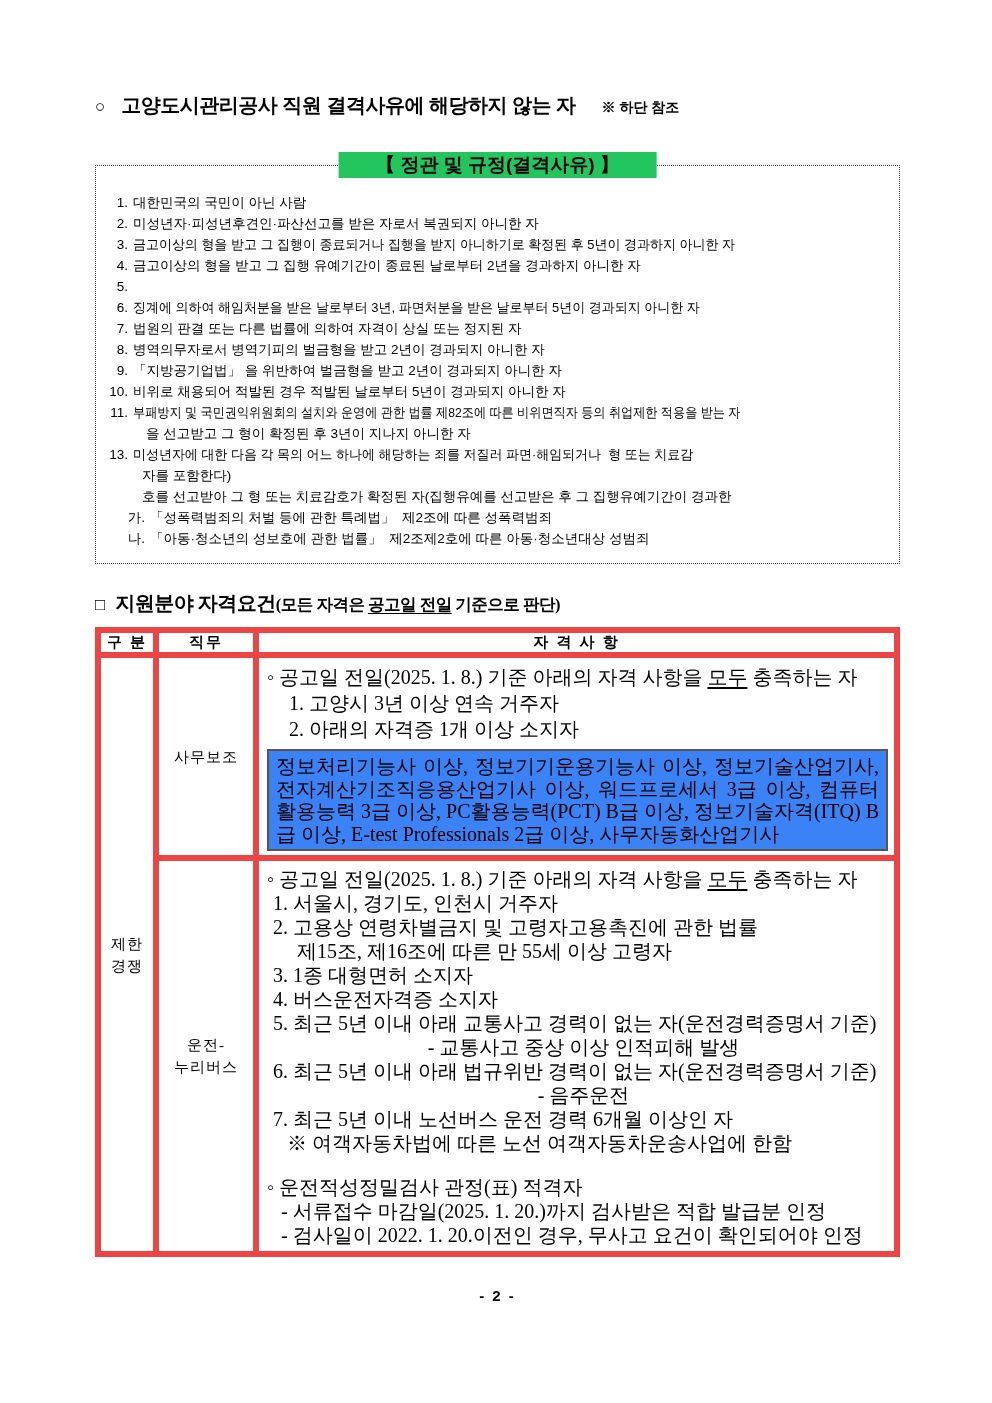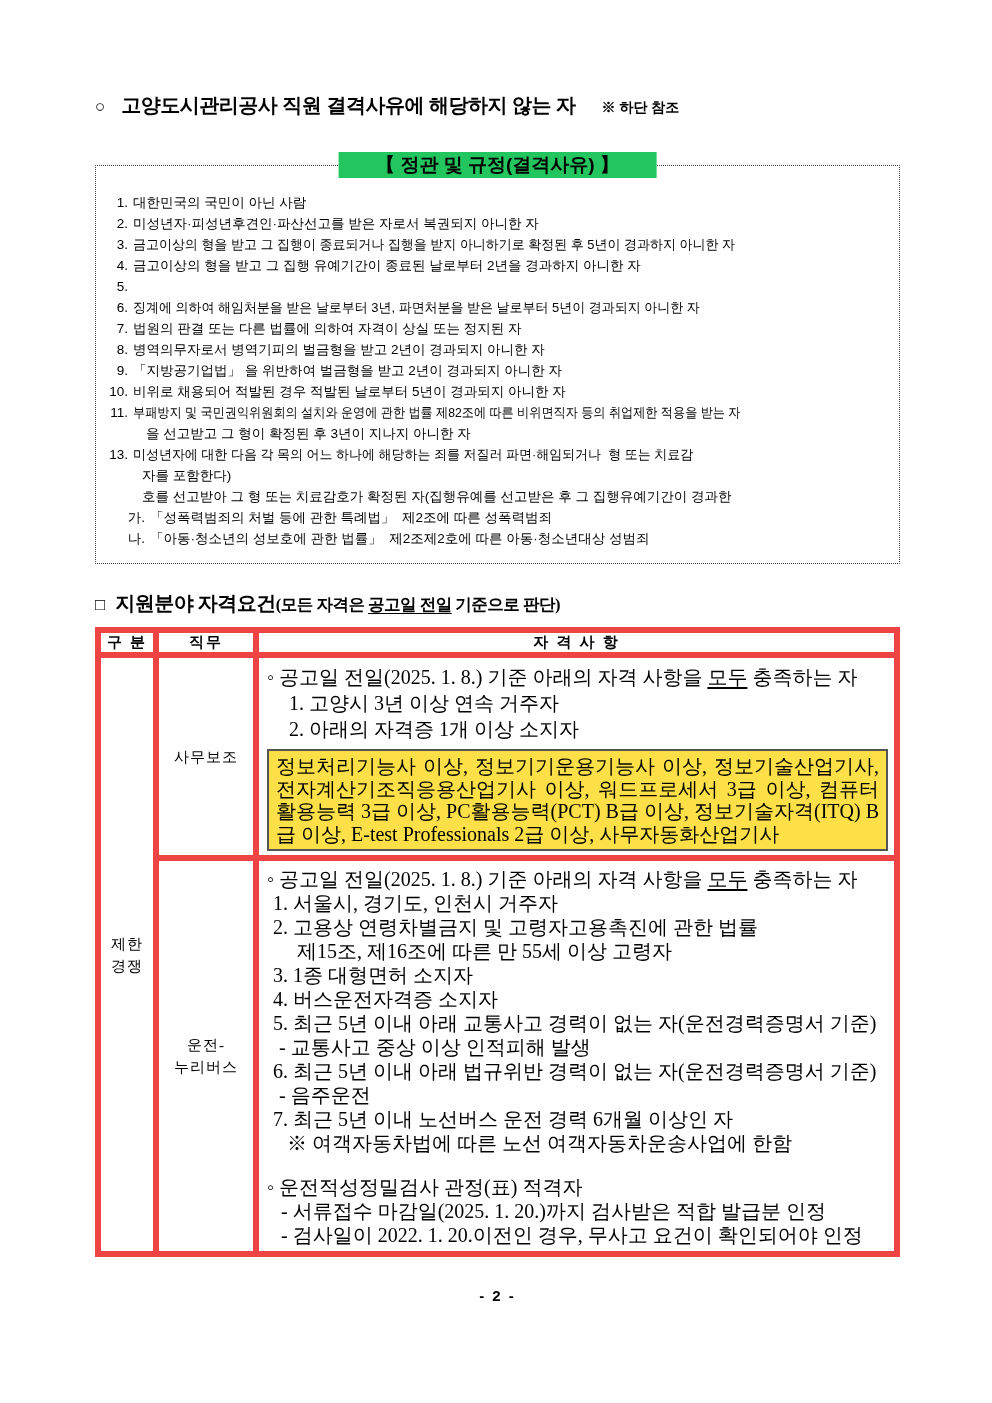--- a/index.html
+++ b/index.html
@@ -50,27 +50,27 @@
     text-align:center; vertical-align:middle; font-size:15px;
     font-family:"Liberation Serif", serif; letter-spacing:1px; line-height:22px;
   }
   td.req-cell {
     vertical-align:top; padding:6px 6px 4px 8px;
     font-size:20px; font-family:"Liberation Serif", serif;
   }
   .r1-line { line-height:26px; white-space:pre; }
   .r1-item { padding-left:22px; }
   .cert-box {
-    margin-top:7px; border:2px solid #555; background:#fde047;
+    margin-top:7px; border:2px solid #555; background:#3b82f6;
     padding:4px 7px; line-height:22.5px; text-align:justify; white-space:normal;
   }
   .r2-line { line-height:24px; white-space:pre; padding-left:6px; }
   .r2-intro { padding-left:0; }
   .r2-cont { padding-left:30px; }
-  .r2-dash { padding-left:12px; }
+  .r2-dash { padding-left:12px;text-align:center; }
   .r2-note { padding-left:20px; }
   .r2-intro2 { margin-top:20px; padding-left:0; }
   .r2-sub { padding-left:14px; }
 
   
   .footer { width:805px; text-align:center; margin-top:30px; font-size:15px; font-weight:bold; letter-spacing:2px; }
 </style>
 </head>
 <body>
 

